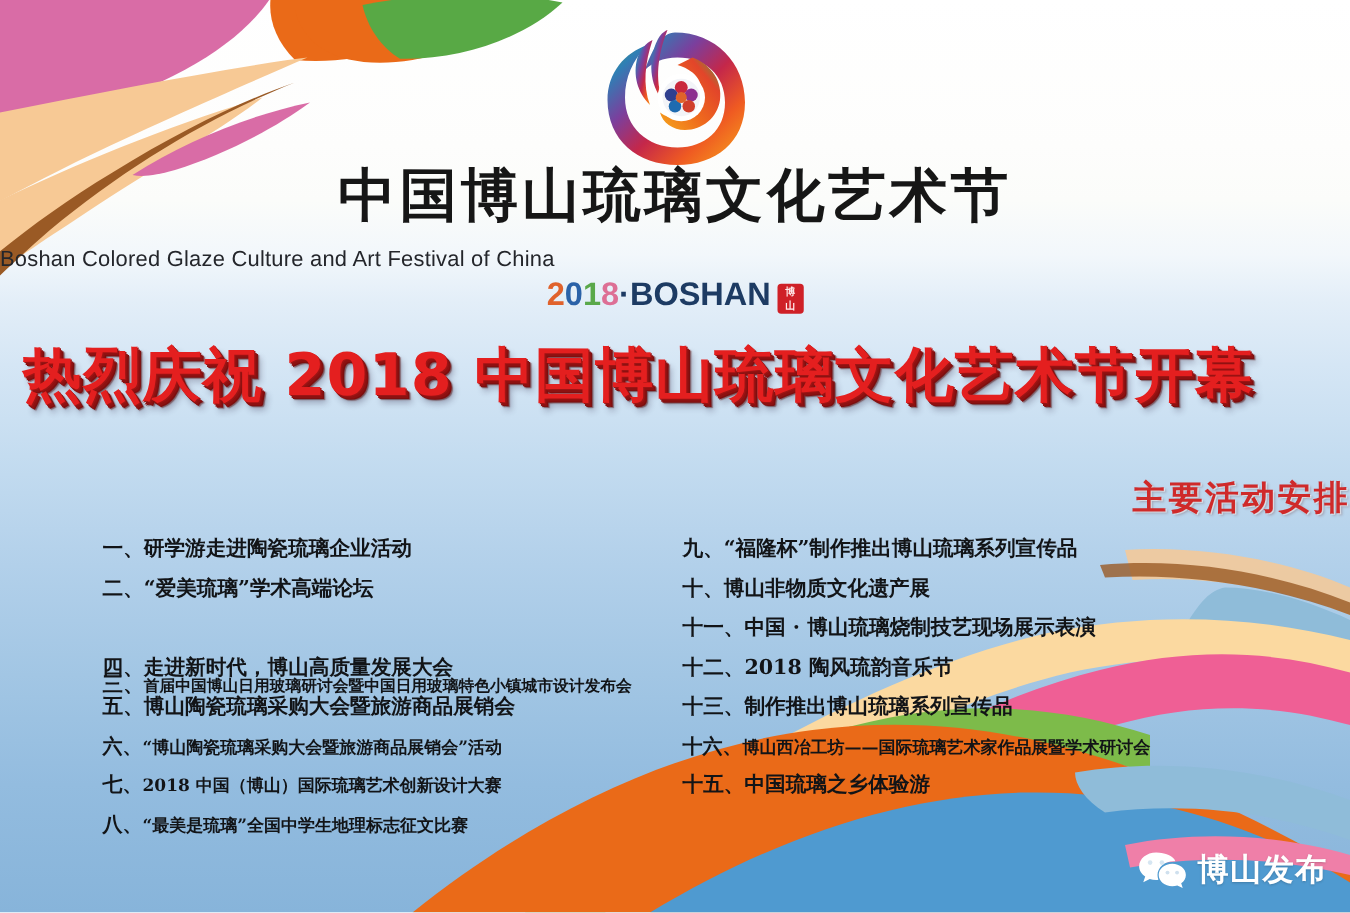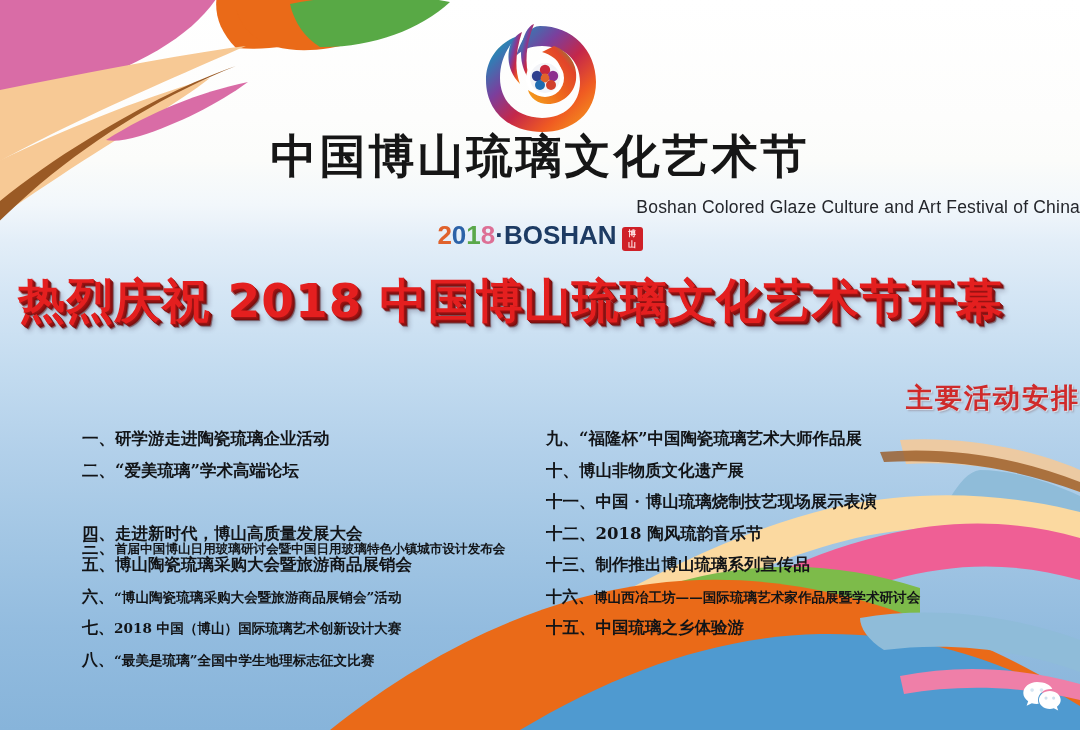--- a/index.html
+++ b/index.html
@@ -28,21 +28,21 @@
     width:128px;height:118px;}
   .logo-wrap svg{display:block;}
 
   .cn-title{
     position:absolute;left:0;top:133px;width:1080px;text-align:center;
     font-family:"DejaVu Sans","Liberation Sans",sans-serif;
     font-weight:700;font-size:46px;letter-spacing:3px;color:#161616;
     line-height:1;
   }
   .en-title{
-    position:absolute;left:0;top:197px;width:1080px;text-align:right;
+    position:absolute;left:0;top:197px;width:1080px;text-align:left;
     font-family:"Liberation Sans","DejaVu Sans",sans-serif;
     font-weight:400;font-size:17.5px;letter-spacing:.2px;color:#24262b;
   }
   .year-row{
     position:absolute;left:0;top:221px;width:1080px;text-align:center;
     font-family:"Liberation Sans","DejaVu Sans",sans-serif;
     font-weight:700;font-size:26px;letter-spacing:0px;line-height:1.1;
     white-space:nowrap;
   }
   .year-row .d0{color:#e0622c;}
@@ -237,21 +237,21 @@
       </div>
       <div class="li small">
         <span class="num">八、</span>
         <span class="txt">“最美是琉璃”全国中学生地理标志征文比赛</span>
       </div>
     </div>
 
     <div class="col col-right">
       <div class="li">
         <span class="num">九、</span>
-        <span class="txt">“福隆杯”中国陶瓷琉璃艺术大师作品展</span>
+        <span class="txt">“福隆杯”制作推出博山琉璃系列宣传品</span>
       </div>
       <div class="li">
         <span class="num">十、</span>
         <span class="txt">博山非物质文化遗产展</span>
       </div>
       <div class="li">
         <span class="num">十一、</span>
         <span class="txt">中国 · 博山琉璃烧制技艺现场展示表演</span>
       </div>
       <div class="li">
@@ -281,15 +281,16 @@
                C 18.4 15.5 25.1 9.9 33.3 9.9 C 33.8 9.9 34.3 9.9 34.8 10
                C 33.2 5.3 25.9 2 17.2 2 Z" fill="#ffffff"></path>
       <circle cx="11.6" cy="11.2" r="2.1" fill="#d6e6f2"></circle>
       <circle cx="22.4" cy="11.2" r="2.1" fill="#d6e6f2"></circle>
       <path d="M44.5 22.6 C 44.5 16.9 38.9 12.3 32 12.3 C 25.1 12.3 19.5 16.9 19.5 22.6
                C 19.5 28.3 25.1 32.9 32 32.9 C 33.6 32.9 35.2 32.6 36.6 32.2
                L 41.6 34.6 L 40.2 30.3 C 42.8 28.5 44.5 25.7 44.5 22.6 Z" fill="#ffffff"></path>
       <circle cx="27.6" cy="20.4" r="1.8" fill="#cfe0ee"></circle>
       <circle cx="36.4" cy="20.4" r="1.8" fill="#cfe0ee"></circle>
     </svg>
+    <span class="wx-label">博山发布</span>
   </div>
 
 </div>
 
 </body></html>

